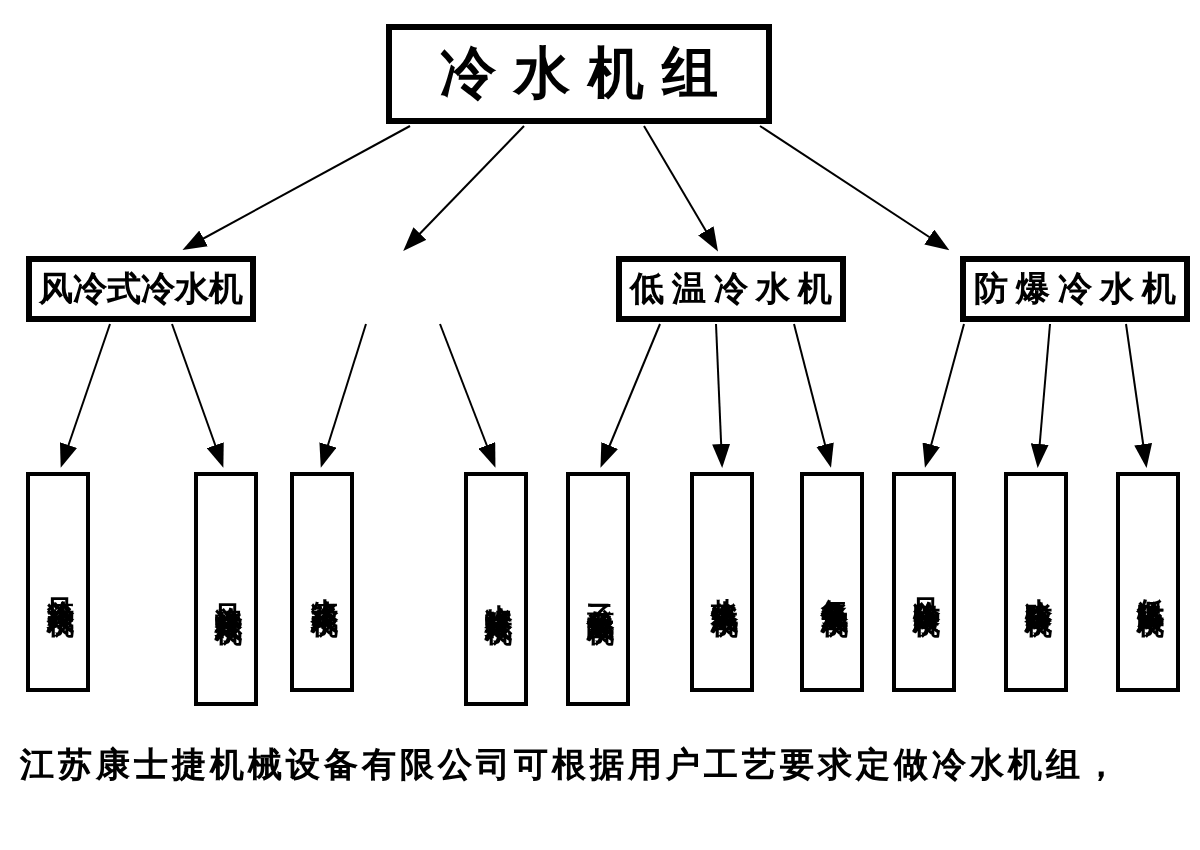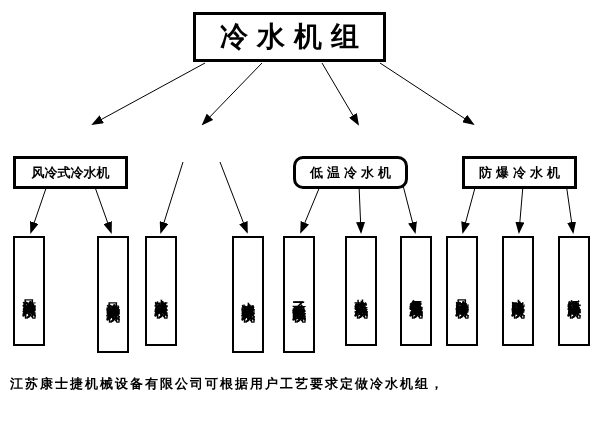--- a/index.html
+++ b/index.html
@@ -32,43 +32,42 @@
   .node-root {
     left: 193px; top: 12px;
     width: 193px; height: 50px;
     font-size: 28px;
     letter-spacing: 9px;
     padding-left: 9px;
   }
   .node-l2 {
     top: 128px;
     height: 33px;
-    font-size: 13px;
-    margin-top: 28px;
+    font-size: 17px;
   }
   .node-l2.wide-spacing { letter-spacing: 4px; padding-left: 4px; }
   .node-l3 {
     top: 236px;
     width: 32px;
     border-width: 2px;
     font-size: 13.5px;
   }
   .node-l3 .vtext {
     writing-mode: vertical-rl;
     text-orientation: upright;
     letter-spacing: 1px;
     line-height: 1;
   }
   .node-l3.h7 { height: 110px; }
   .node-l3.h8 { height: 117px; }
   .footer {
     position: absolute;
     left: 10px; top: 371px;
     width: 585px;
-    font-size: 13px;
+    font-size: 17px;
     font-weight: bold;
     line-height: 25px;
     letter-spacing: 2px;
   }
 </style>
 </head>
 <body>
 
 <div class="stage">
 
@@ -96,24 +95,24 @@
     <line x1="563" y1="162" x2="573" y2="232" stroke="#000" stroke-width="1" marker-end="url(#ah)"></line>
   </svg>
 
   <div class="node node-root">
     <span>冷水机组</span>
   </div>
 
   <div class="node node-l2" style="left:13px;  width:115px;">
     <span>风冷式冷水机</span>
   </div>
-  <div class="node node-l2 wide-spacing" style="left:293px; width:115px;border-radius:10px;">
+  <div class="node node-l2 wide-spacing" style="left:308px; width:115px;">
     <span>低温冷水机</span>
   </div>
-  <div class="node node-l2 wide-spacing" style="left:462px; width:115px;">
+  <div class="node node-l2 wide-spacing" style="left:480px; width:115px;">
     <span>防爆冷水机</span>
   </div>
 
   <div class="node node-l3 h7" style="left:13px;">
     <span class="vtext">风冷箱式冷水机</span>
   </div>
   <div class="node node-l3 h8" style="left:97px;">
     <span class="vtext">风冷螺杆式冷水机</span>
   </div>
   <div class="node node-l3 h7" style="left:145px;">

